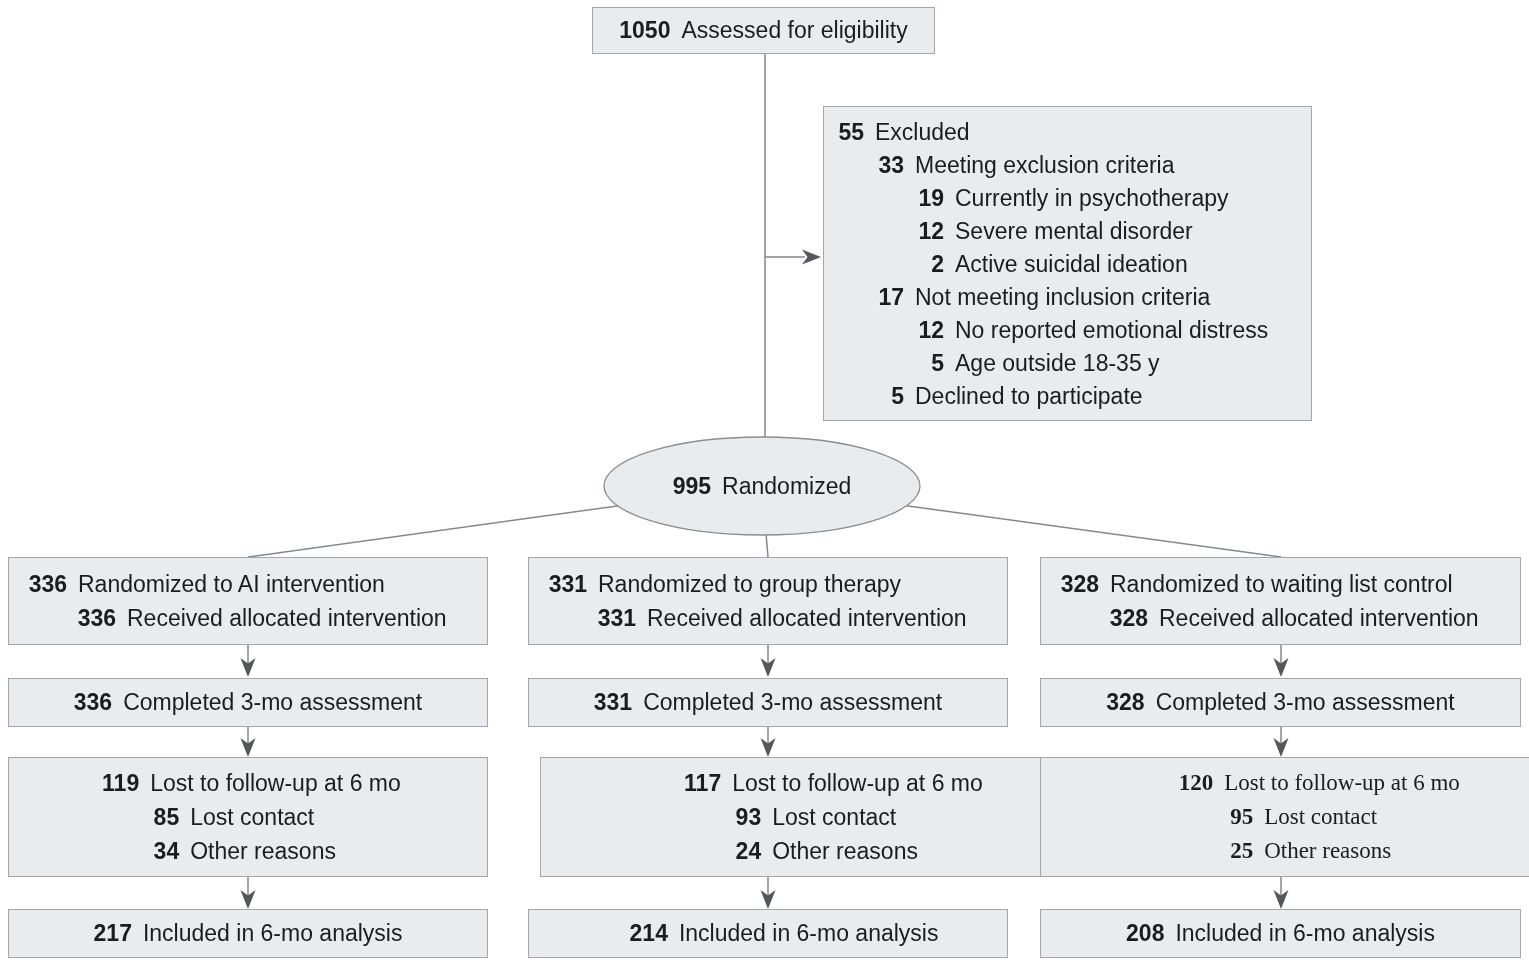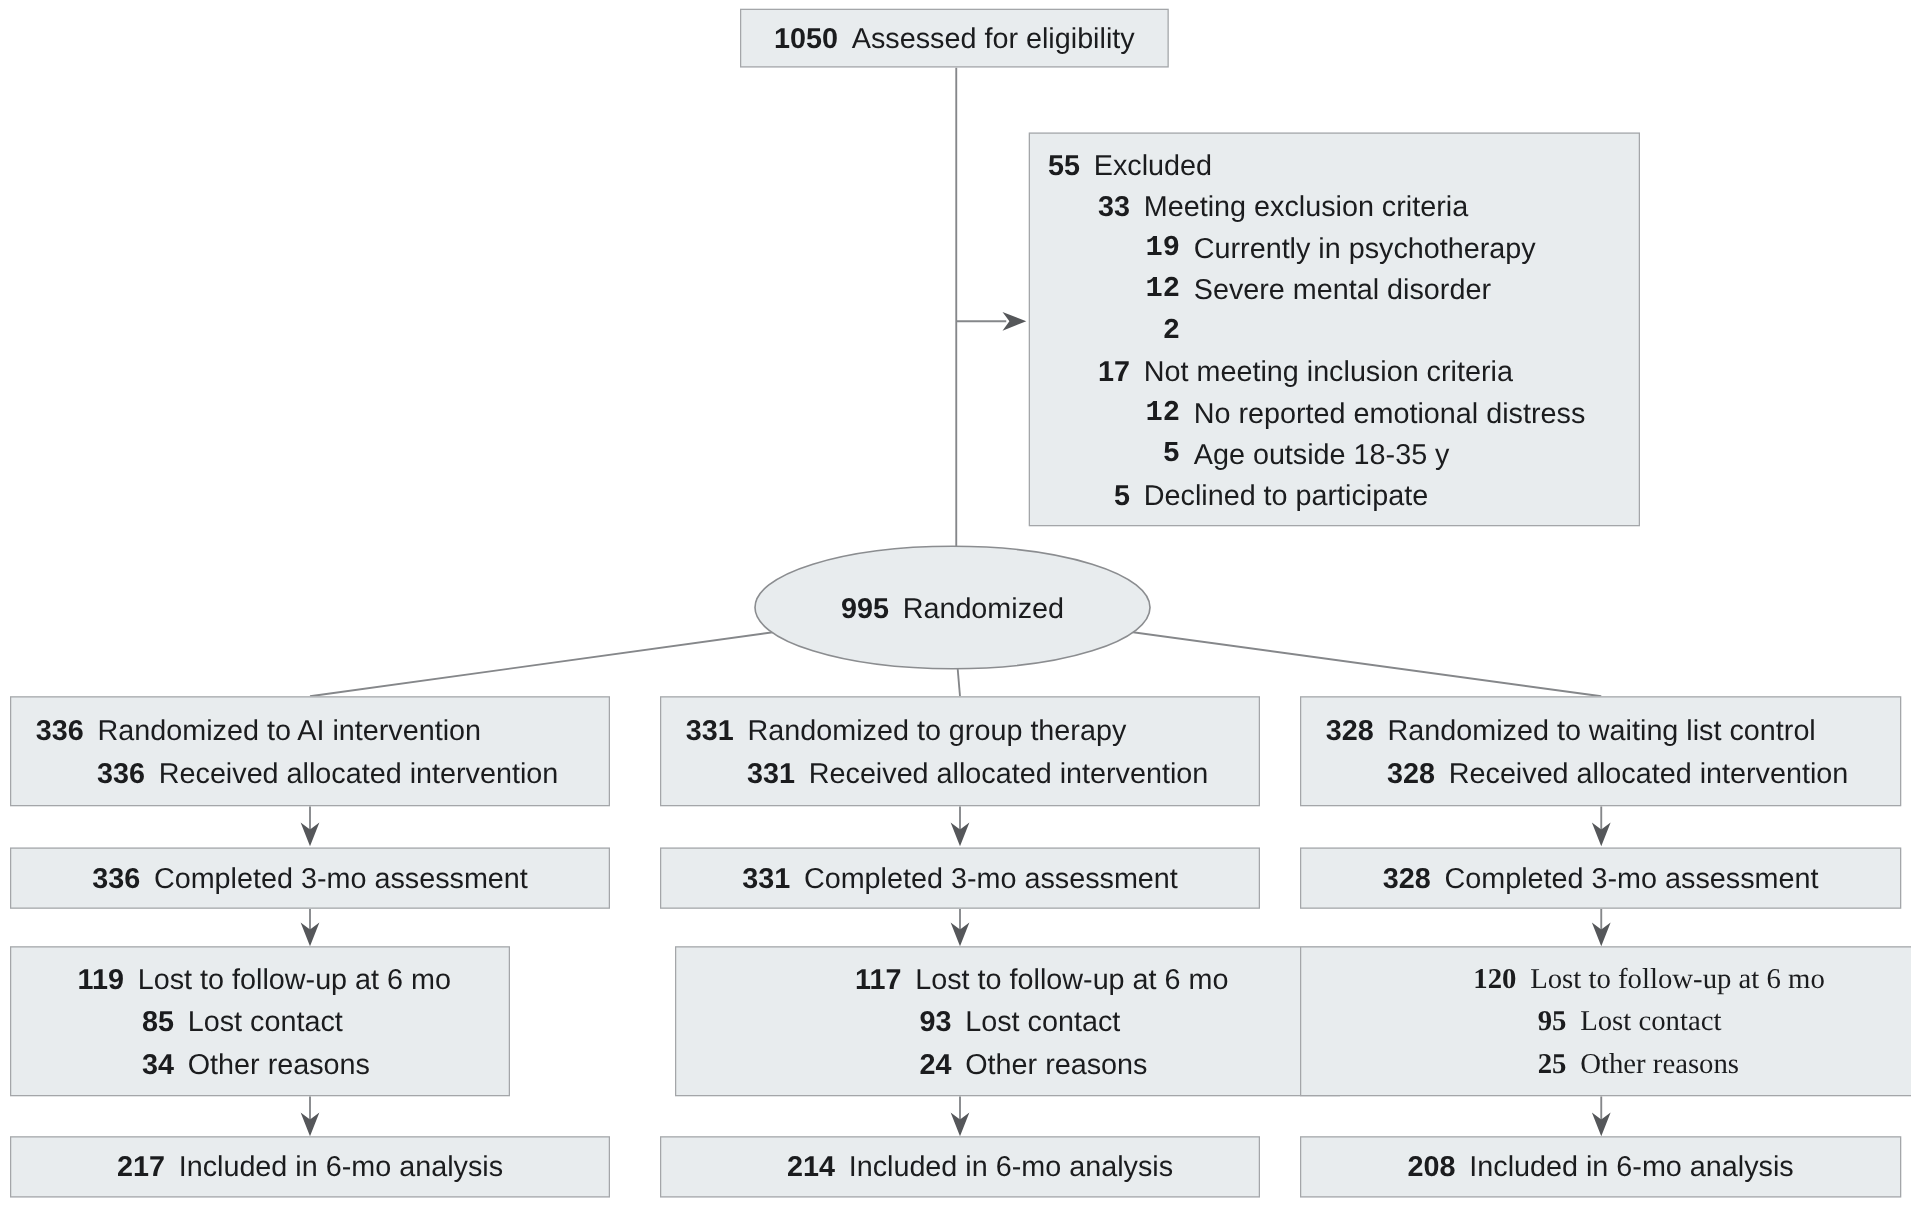--- a/index.html
+++ b/index.html
@@ -13,21 +13,21 @@
     position:absolute;z-index:2;box-sizing:border-box;
     background:#e8ecee;border:1px solid #a4a6a9;
   }
   .row{display:flex;align-items:flex-start;line-height:33px;white-space:nowrap;}
   .num{font-weight:700;text-align:right;flex:0 0 auto;}
   .lbl{margin-left:11px;}
   
   .excluded{padding:9px 10px 0 14px;}
   .excluded .lv0 .num{width:26px;}
   .excluded .lv1 .num{width:66px;}
-  .excluded .lv2 .num{width:106px;font-family:Liberation Mono, monospace;}
+  .excluded .lv2 .num{width:106px;}
   
   .alloc{display:flex;flex-direction:column;justify-content:center;padding-left:14px;}
   .alloc .row{line-height:34px;}
   .alloc .lv0 .num{width:44px;}
   .alloc .lv1 .num{width:93px;}
   
   .single{display:flex;align-items:center;justify-content:center;}
   .single .row{line-height:1;}
   
   .followup{display:flex;align-items:center;justify-content:center;}
@@ -97,20 +97,21 @@
     <div class="row lv2">
       <span class="num">19</span>
       <span class="lbl">Currently in psychotherapy</span>
     </div>
     <div class="row lv2">
       <span class="num">12</span>
       <span class="lbl">Severe mental disorder</span>
     </div>
     <div class="row lv2">
       <span class="num">2</span>
+      <span class="lbl">Active suicidal ideation</span>
     </div>
     <div class="row lv1">
       <span class="num">17</span>
       <span class="lbl">Not meeting inclusion criteria</span>
     </div>
     <div class="row lv2">
       <span class="num">12</span>
       <span class="lbl">No reported emotional distress</span>
     </div>
     <div class="row lv2">
@@ -139,21 +140,21 @@
       <span class="num">336</span>
       <span class="lbl">Received allocated intervention</span>
     </div>
   </div>
   <div class="box single" style="left:8px;top:678px;width:480px;height:49px;">
     <div class="row">
       <span class="num">336</span>
       <span class="lbl">Completed 3-mo assessment</span>
     </div>
   </div>
-  <div class="box followup" style="left:8px;top:757px;width:400px;height:120px;">
+  <div class="box followup" style="left:8px;top:757px;width:480px;height:120px;">
     <div class="inner">
       <div class="row lv0">
         <span class="num">119</span>
         <span class="lbl">Lost to follow-up at 6 mo</span>
       </div>
       <div class="row lv1">
         <span class="num">85</span>
         <span class="lbl">Lost contact</span>
       </div>
       <div class="row lv1">

